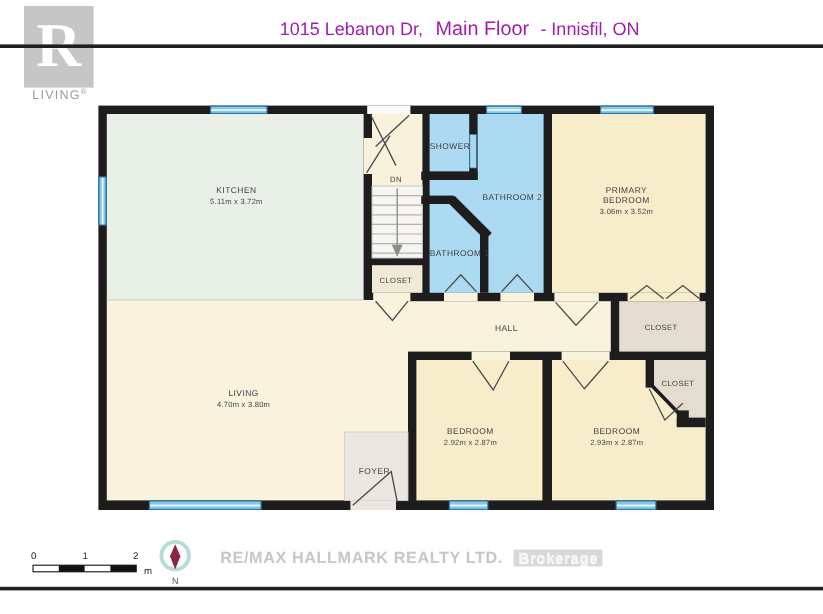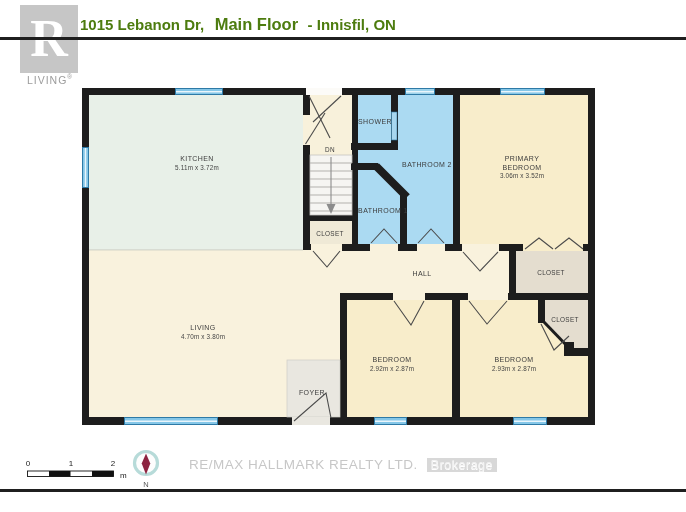--- a/index.html
+++ b/index.html
@@ -7,31 +7,31 @@
         font-family:"Liberation Sans",sans-serif;}
   .rule{position:absolute;left:0;right:0;height:3px;background:#1f1f1f;}
   .rule-top{top:37px;}
   .rule-bottom{top:489px;}
   .logo-box{position:absolute;left:20px;top:5px;width:58px;height:68px;background:#c6c6c6;
             display:flex;align-items:center;justify-content:center;}
   .logo-letter{font-family:"Liberation Serif",serif;font-weight:bold;font-size:52px;color:#ffffff;line-height:1;}
   .logo-word{position:absolute;left:6px;top:73px;width:88px;text-align:center;font-size:10.5px;
              color:#9c9c9c;letter-spacing:1px;}
   .logo-word sup{font-size:6.5px;}
-  .title{position:absolute;left:80px;right:0;top:15px;text-align:left;color:#4d7c0f;
-         font-weight:bold;white-space:nowrap;}
+  .title{position:absolute;left:80px;right:0;top:15px;text-align:center;color:#a21caf;
+         font-weight:normal;white-space:nowrap;}
   .title .t-address{font-size:15px;}
   .title .t-floor{font-size:16.5px;margin-left:6px;}
   .title .t-loc{font-size:15px;margin-left:5px;}
   .plan-svg{position:absolute;left:0;top:0;}
   .room-label{fill:#3c3c3c;font-size:7px;letter-spacing:0.4px;text-anchor:middle;}
   .dim-label{fill:#444;font-size:6.3px;text-anchor:middle;letter-spacing:0.2px;}
   .small-label{fill:#3c3c3c;font-size:6.4px;letter-spacing:0.3px;text-anchor:middle;}
   .watermark{position:absolute;left:0;right:0;top:457px;text-align:center;color:#c7c7c7;
-             font-size:13.5px;font-weight:normal;letter-spacing:0.5px;
+             font-size:13.5px;font-weight:bold;letter-spacing:0.5px;
              text-shadow:0 1px 0 #ffffff;white-space:nowrap;}
   .watermark .chip{background:#d8d8d8;color:#f3f3f3;padding:0 4px;margin-left:9px;font-size:12.5px;}
   .scale-svg{position:absolute;left:20px;top:448px;}
   .scale-tick{fill:#222;font-size:8px;text-anchor:middle;}
   .scale-unit{fill:#222;font-size:8px;}
   .compass-svg{position:absolute;left:128px;top:444px;}
   .north-label{fill:#5a5a5a;font-size:7.5px;text-anchor:middle;}
 </style>
 </head>
 <body>

